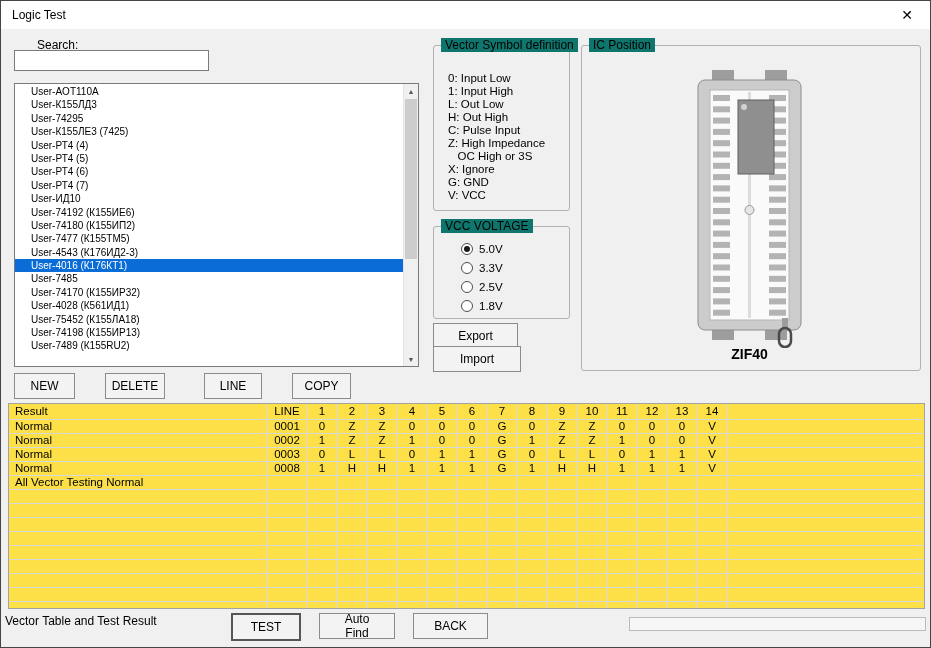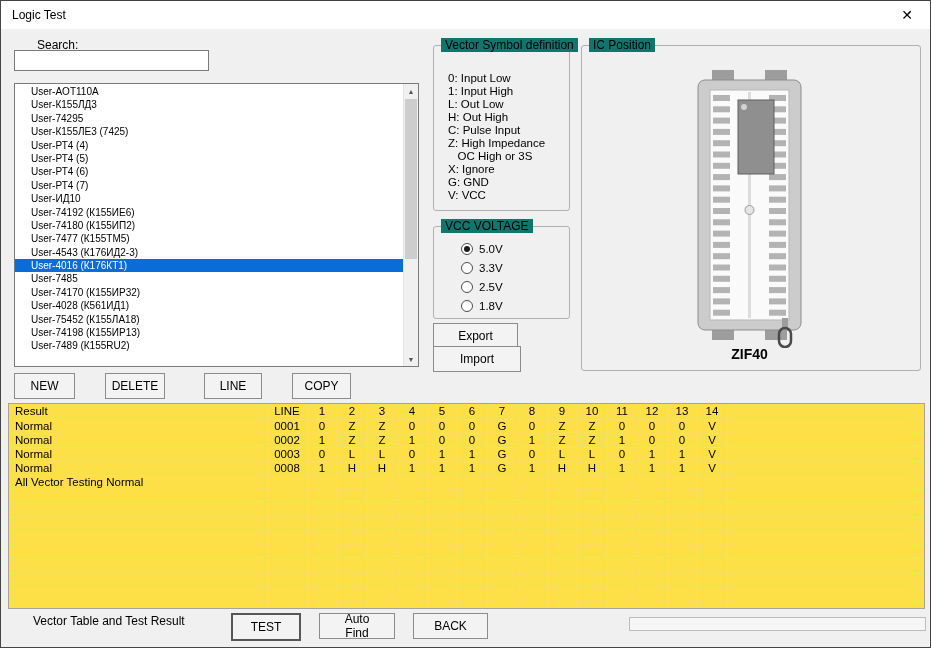--- a/index.html
+++ b/index.html
@@ -39,21 +39,21 @@
   .btn-import{left:432px;top:345px;width:88px;height:20px}
   .gb-ic{left:580px;top:44px;width:340px;height:326px}
   .socket-svg{position:absolute;left:100px;top:24px}
   .socket-label{position:absolute;left:100px;top:300px;width:135px;text-align:center;font-weight:bold;font-size:14px}
   .vtable-wrap{position:absolute;left:7px;top:402px;width:917px;height:206px;background:#fde047;border:1px solid #a3a3a3;box-sizing:border-box;overflow:hidden}
   table.vtable{border-collapse:collapse;table-layout:fixed;width:100%}
   .vtable th,.vtable td{border-right:1px solid #d9d9d9;border-bottom:1px solid #d9d9d9;font-weight:normal;font-size:11.5px;height:13px;line-height:13px;padding:0 2px;text-align:center;overflow:hidden;white-space:nowrap}
   .vtable th{height:15px}
   .vtable .c-result{text-align:left;padding-left:6px}
   .vtable .filler{border-right:none}
-  .footer-label{position:absolute;left:32px;top:613px}
+  .footer-label{position:absolute;left:4px;top:613px}
   .btn-test{left:230px;top:612px;width:70px;height:22px;border:2px solid #565656}
   .btn-autofind{left:318px;top:612px;width:76px;height:22px}
   .btn-back{left:412px;top:612px;width:75px;height:22px}
   .progress{position:absolute;left:628px;top:616px;width:297px;height:14px;border:1px solid #bcbcbc;background:#f6f6f6;box-sizing:border-box}
 </style>
 </head>
 <body>
 
 <div class="window">
 

